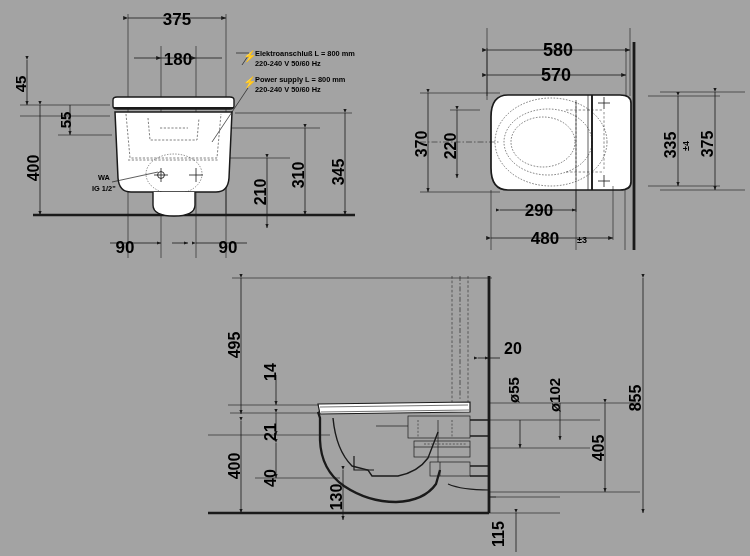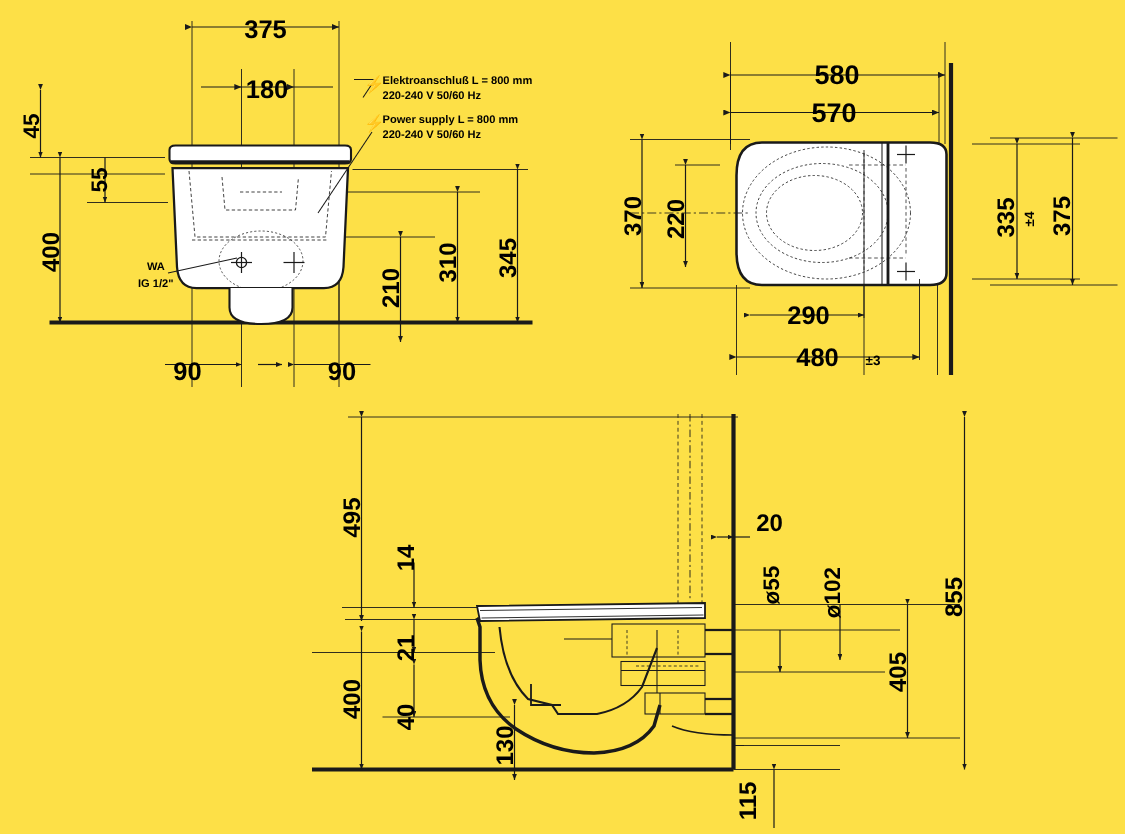--- a/index.html
+++ b/index.html
@@ -1,17 +1,17 @@
 <!DOCTYPE html>
 <html><head>
 <meta charset="utf-8">
 <style>
   html,body{margin:0;padding:0;background:#ffffff;}
   body{width:750px;height:556px;font-family:"Liberation Sans",sans-serif;overflow:hidden;}
-  #sheet{position:relative;width:750px;height:556px;background:#fde047;text-decoration:underline;}
+  #sheet{position:relative;width:750px;height:556px;background:#a3a3a3;text-decoration:underline;}
   svg{display:block;}
   .dimtxt{font-family:"Liberation Sans",sans-serif;font-weight:bold;fill:#000;}
   .notetxt{font-family:"Liberation Sans",sans-serif;font-weight:bold;fill:#000;font-size:7.4px;}
 </style>
 </head>
 <body>
 
 <div id="sheet">
 <svg width="750" height="556" viewBox="0 0 750 556">
   <defs>

